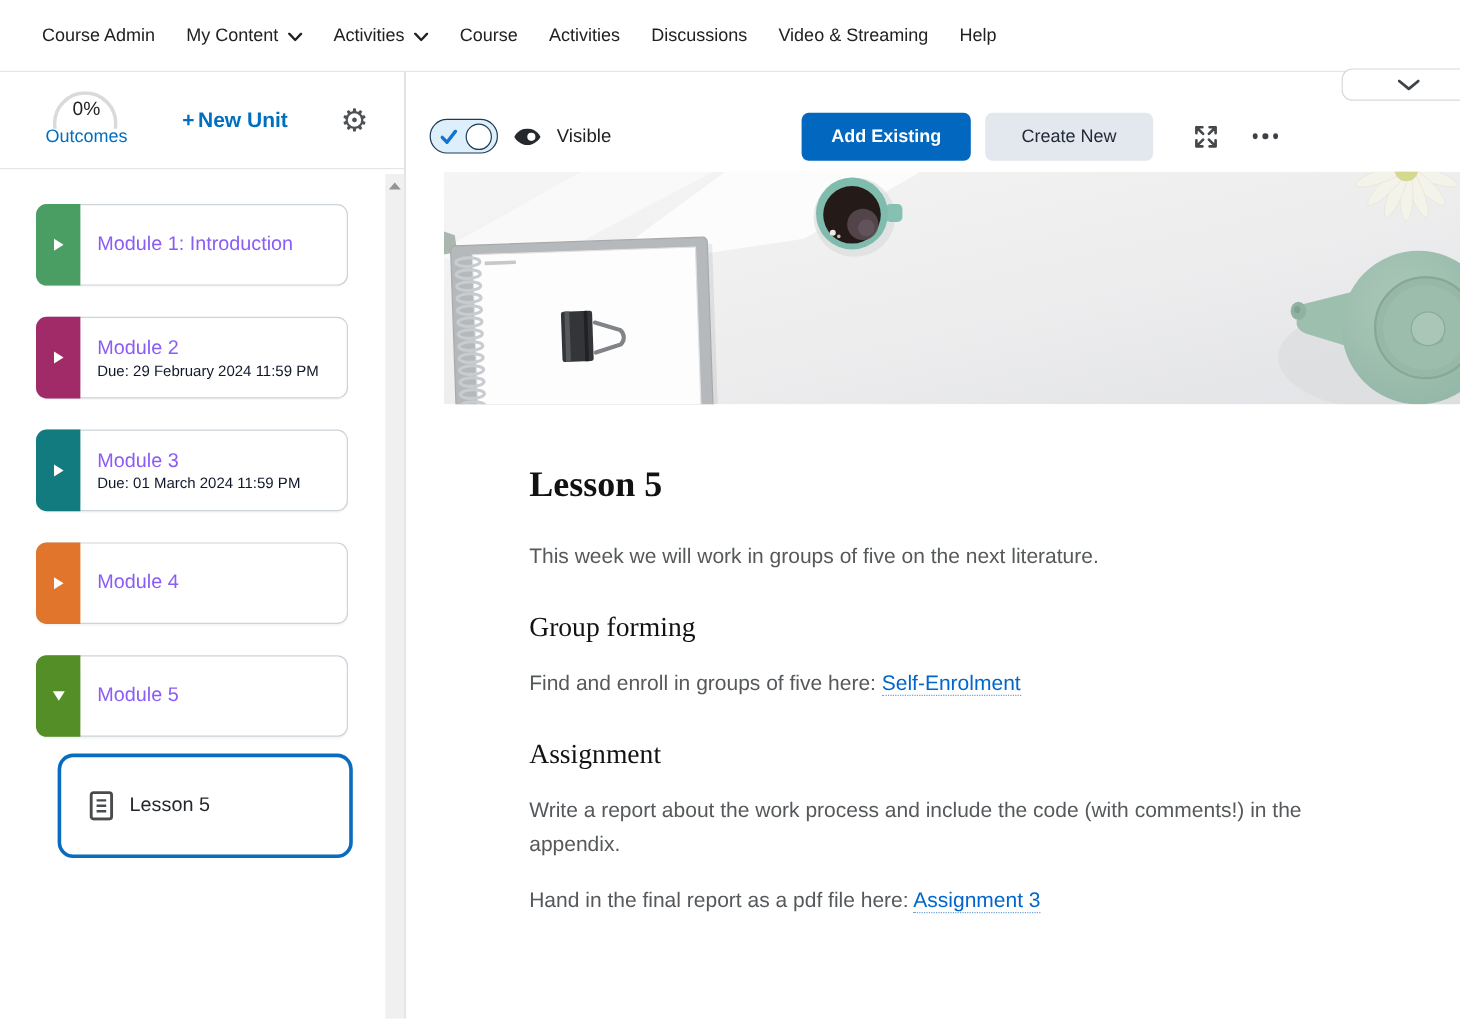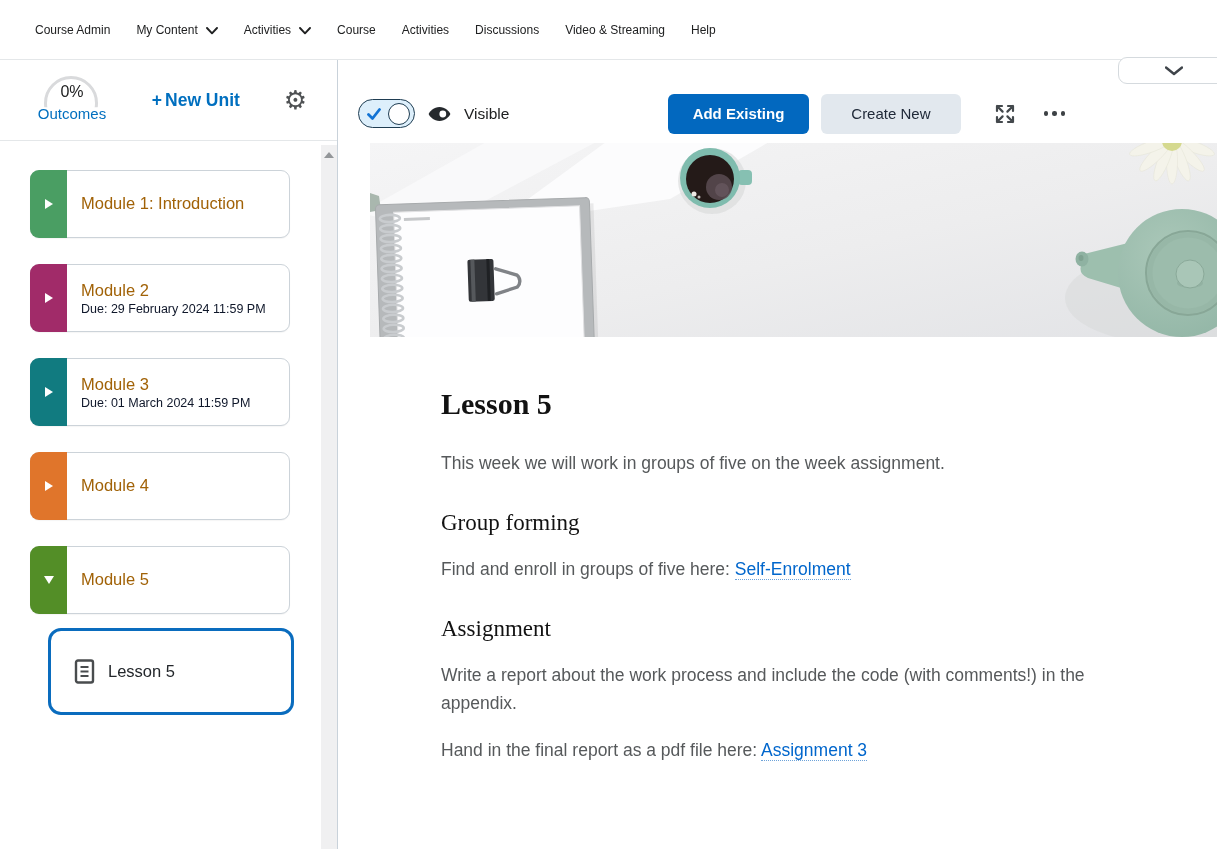--- a/index.html
+++ b/index.html
@@ -7,21 +7,21 @@
   body {
     position:relative; overflow:hidden; background:#fff;
     font-family:"Liberation Sans", sans-serif; color:#202122;
   }
   
   .topnav {
     position:absolute; left:0; top:0; width:1217px; height:60px;
     background:#fff; border-bottom:1px solid #e4e7e9;
     display:flex; align-items:center; padding-left:35px; gap:26px; z-index:5;
   }
-  .nav-item { font-size:12px; color:#202122; display:flex; align-items:center; gap:8px; cursor:pointer; white-space:nowrap; }
+  .nav-item { font-size:15px; color:#202122; display:flex; align-items:center; gap:8px; cursor:pointer; white-space:nowrap; }
   .nav-item svg { margin-top:3px; }
   .collapse-tab {
     position:absolute; left:1118px; top:57px; width:112px; height:27px;
     background:#fff; border:1px solid #d5dade; border-radius:9px;
     display:flex; align-items:center; justify-content:center; z-index:6; cursor:pointer;
   }
   
   .sidebar {
     position:absolute; left:0; top:60px; width:338px; height:789px;
     background:#fff; border-right:1px solid #c9d2da;
@@ -47,21 +47,21 @@
     border:1px solid #ccd3d9; border-radius:9px; margin-bottom:26px;
     display:flex; flex-direction:column; justify-content:center;
     padding-left:50px; cursor:pointer; box-shadow:0 1px 1px rgba(0,0,0,.04);
   }
   .module-tab {
     position:absolute; left:-1px; top:-1px; bottom:-1px; width:37px;
     border-radius:9px 0 0 9px; display:flex; align-items:center; justify-content:center;
   }
   .tri-right { width:0; height:0; border-left:8px solid #fff; border-top:5px solid transparent; border-bottom:5px solid transparent; }
   .tri-down  { width:0; height:0; border-top:8px solid #fff; border-left:5px solid transparent; border-right:5px solid transparent; }
-  .module-title { font-size:16.5px; color:#a16207; }
+  .module-title { font-size:16.5px; color:#8b5cf6; }
   .module-due { font-size:12.5px; color:#0f172a; margin-top:2px; }
   .lesson-card {
     margin-left:18px; margin-top:-12px; width:246px; height:87px;
     border:3px solid #0a6cbe; border-radius:13px; background:#fff;
     display:flex; align-items:center; gap:13px; padding-left:23px; cursor:pointer;
   }
   .lesson-label { font-size:16.5px; color:#23272b; }
   .scroll-strip {
     position:absolute; left:321px; top:85px; width:16px; height:704px;
     background:#f0f0f1; cursor:pointer;
@@ -326,21 +326,21 @@
         <circle cx="818" cy="130" r="42" fill="#9cbcac" stroke="#88a797" stroke-width="2"></circle>
         <circle cx="818" cy="130" r="38" fill="none" stroke="#8fae9e" stroke-width="5" opacity="0.35"></circle>
         <ellipse cx="820" cy="140" rx="13" ry="5" fill="#84a393" opacity="0.4"></ellipse>
         <circle cx="820" cy="131" r="14" fill="#a9c6b7" stroke="#8aa999"></circle>
       </g>
     </svg>
   </div>
 
   <article class="doc">
     <h1>Lesson 5</h1>
-    <p class="intro">This week we will work in groups of five on the week assignment.</p>
+    <p class="intro">This week we will work in groups of five on the next literature.</p>
 
     <h2>Group forming</h2>
     <p><span>Find and enroll in groups of five here: </span><a>Self-Enrolment</a></p>
 
     <h2>Assignment</h2>
     <p>Write a report about the work process and include the code (with comments!) in the appendix.</p>
     <p><span>Hand in the final report as a pdf file here: </span><a>Assignment 3</a></p>
   </article>
 </main>
 

